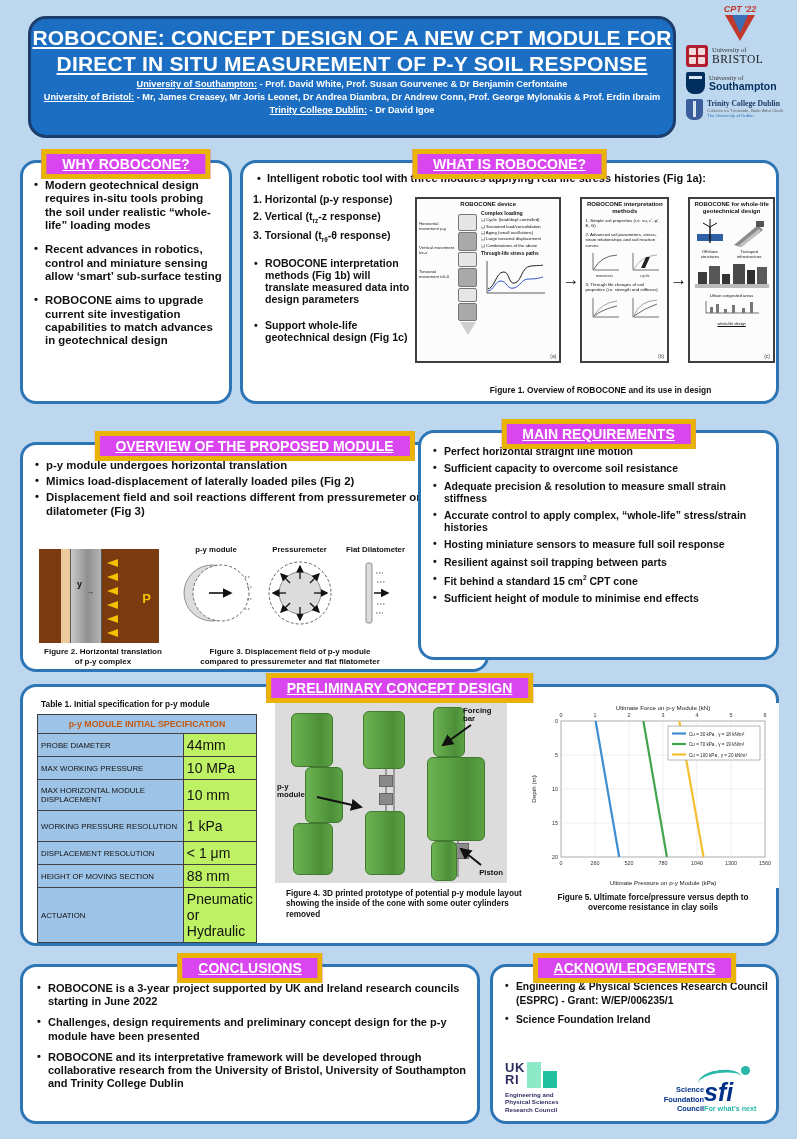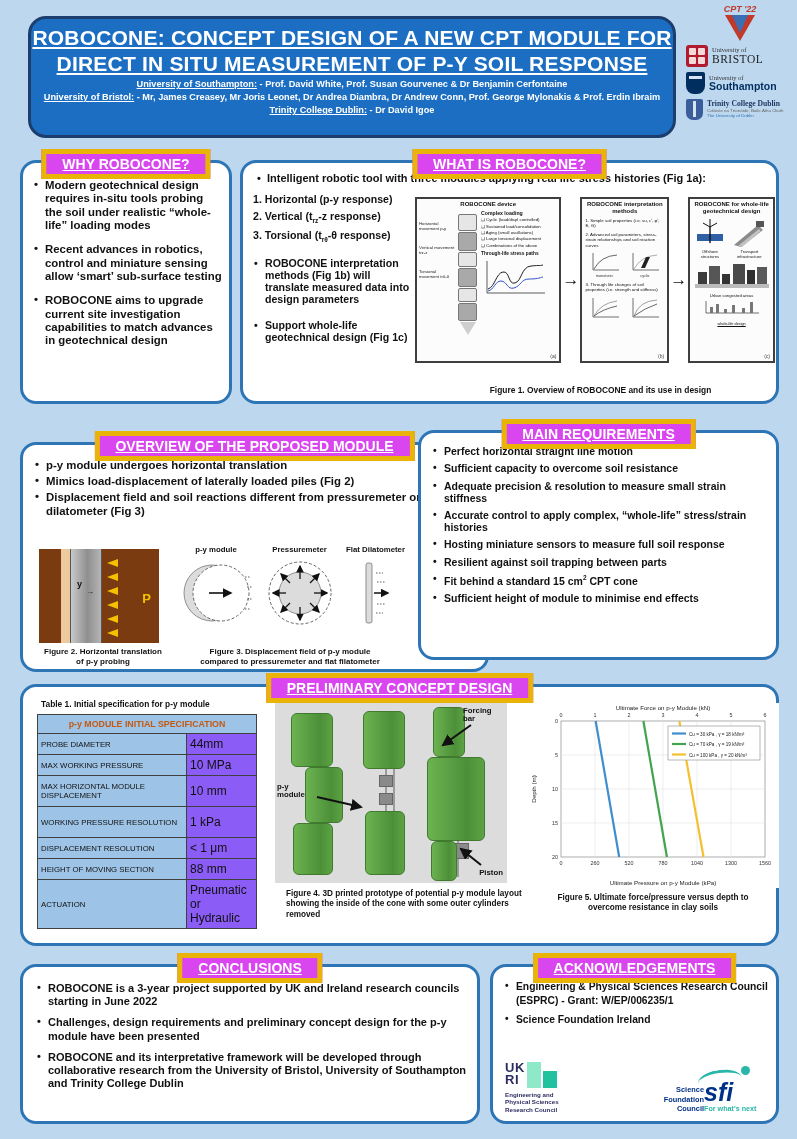--- a/index.html
+++ b/index.html
@@ -126,21 +126,21 @@
   #req-box li { font-size:10.5px; line-height:1.13; margin-bottom:5.5px; }
   #req-box sup { font-size:6.5px; }
 
   
   #concept-box { left:20px; top:684px; width:759px; height:262px; }
   #table-caption { position:absolute; left:18px; top:12px; font-size:8.4px; font-weight:bold; }
   #spec-table { position:absolute; left:14px; top:27px; width:220px; border-collapse:collapse; }
   #spec-table th { background:#9dc3e6; color:#c45911; font-size:8.8px; font-weight:bold; border:1px solid #404040; padding:4px 2px; text-align:center; }
   #spec-table td { border:1px solid #404040; font-size:7.8px; padding:3px 3px; }
   #spec-table td.lbl { background:#9dc3e6; width:142px; color:#111; }
-  #spec-table td.val { background:#8b5cf6; font-size:12px; }
+  #spec-table td.val { background:#bef264; font-size:14px; }
   .tall td { height:24px; }
   #fig4 { position:absolute; left:252px; top:16px; width:232px; height:180px; background:#dcdcdc; overflow:hidden; }
   .gpart { position:absolute; background:linear-gradient(90deg,#6cb351,#4c8f38 70%,#5ca344); border-radius:6px; border:1px solid #3f7a2e; }
   .rod { position:absolute; width:2px; background:#9b9b9b; }
   .gblock { position:absolute; background:#8a8a8a; border:1px solid #666; }
   .fig4-label { position:absolute; font-size:7.8px; font-weight:bold; line-height:1.05; color:#111; }
   #fig4-cap { position:absolute; left:252px; top:202px; width:244px; font-size:8.2px; font-weight:bold; line-height:1.25;margin-left:11px; }
   #fig5-chart { position:absolute; left:506px; top:16px; width:250px; height:185px; background:#fff; }
   #fig5-cap { position:absolute; left:500px; top:206px; width:260px; text-align:center; font-size:8.2px; font-weight:bold; line-height:1.25; }
 
@@ -380,21 +380,21 @@
     <div class="fig2-arrow" style="left:68px; top:10px;"></div>
     <div class="fig2-arrow" style="left:68px; top:24px;"></div>
     <div class="fig2-arrow" style="left:68px; top:38px;"></div>
     <div class="fig2-arrow" style="left:68px; top:52px;"></div>
     <div class="fig2-arrow" style="left:68px; top:66px;"></div>
     <div class="fig2-arrow" style="left:68px; top:80px;"></div>
     <div class="fig2-p">P</div>
   </div>
   <div id="fig2-cap">
     <div>Figure 2.  Horizontal translation</div>
-    <div>of p-y probing</div>
+    <div>of p-y complex</div>
   </div>
 
   <div id="fig3">
     <div class="fig3-col">
       <div class="fig3-title">p-y module</div>
       <svg width="74" height="76">
         <defs>
             <marker id="ah1" markerWidth="6" markerHeight="6" refX="5" refY="3" orient="auto">
               <path d="M0,0 L6,3 L0,6 Z" fill="#111"></path>
             </marker>

